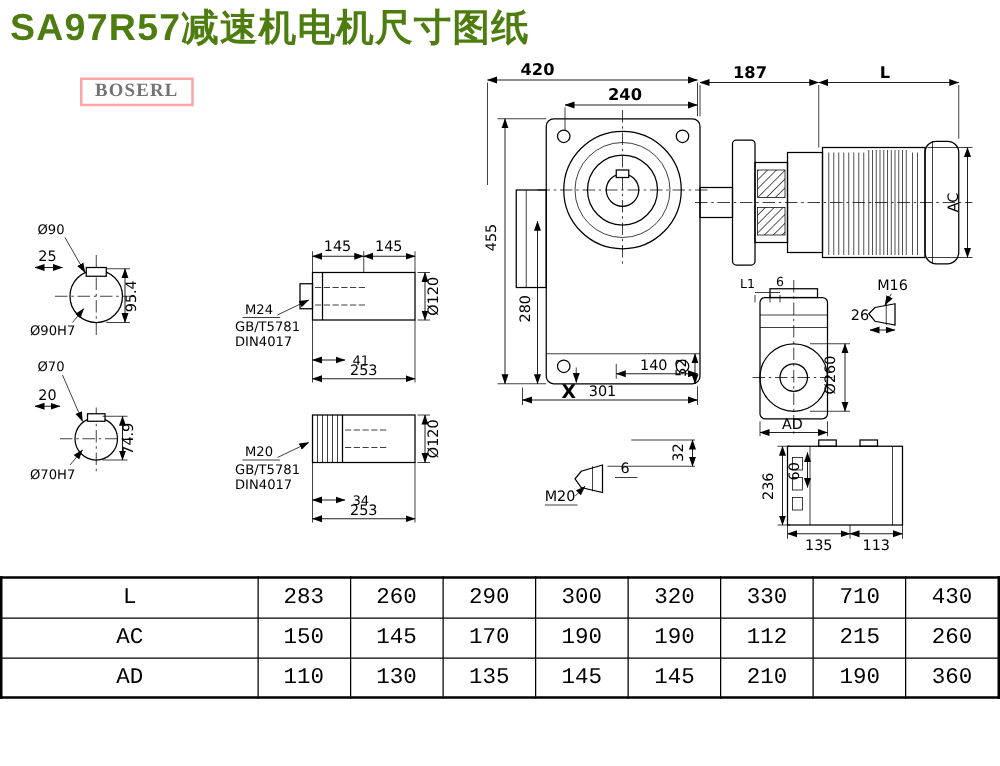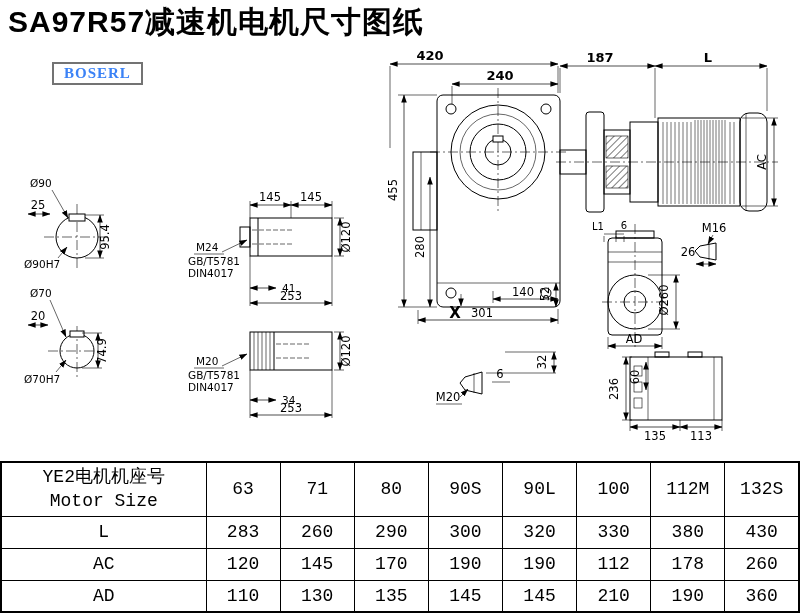--- a/index.html
+++ b/index.html
@@ -1,19 +1,19 @@
 <!DOCTYPE html>
 <html><head>
 <meta charset="utf-8">
 <style>
   *{margin:0;padding:0;box-sizing:border-box}
   html,body{width:800px;height:613px}
   body{background:#fff;position:relative;overflow:hidden;font-family:"Liberation Sans",sans-serif}
-  .title{position:absolute;left:8px;top:2px;font-size:30px;font-weight:bold;color:#000000;letter-spacing:1px}
-  .brand{position:absolute;left:52px;top:62px;border:2px solid #737373;color:#3b82f6;
+  .title{position:absolute;left:8px;top:2px;font-size:30px;font-weight:bold;color:#4d7c0f;letter-spacing:1px}
+  .brand{position:absolute;left:64px;top:62px;border:2px solid #fca5a5;color:#737373;
          font-family:"Liberation Serif",serif;font-weight:bold;font-size:15px;
          padding:1px 10px;letter-spacing:1px;background:#fff}
   svg.drawing{position:absolute;left:0;top:0}
   .ln{stroke:#000;stroke-width:1;fill:none}
   .lnf{stroke:#000;stroke-width:1;fill:#fff}
   .thin{stroke:#000;stroke-width:0.6;fill:none}
   .dash{stroke:#000;stroke-width:0.6;fill:none;stroke-dasharray:5 2}
   .cl{stroke:#000;stroke-width:0.6;fill:none;stroke-dasharray:10 3 2 3}
   .dim{stroke:#000;stroke-width:0.7;fill:none}
   .fin{stroke:#000;stroke-width:0.55;fill:none}
@@ -287,54 +287,40 @@
       <col>
       <col>
       <col>
       <col>
       <col>
       <col>
       <col>
       <col>
   </colgroup>
   <tbody>
-    <tr class="hd">
-      <th class="c0">
-        <div>YE2电机机座号</div>
-        <div>Motor Size</div>
-      </th>
-      <th>63</th>
-      <th>71</th>
-      <th>80</th>
-      <th>90S</th>
-      <th>90L</th>
-      <th>100</th>
-      <th>112M</th>
-      <th>132S</th>
-    </tr>
     <tr>
       <td class="c0">L</td>
       <td>283</td>
       <td>260</td>
       <td>290</td>
       <td>300</td>
       <td>320</td>
       <td>330</td>
-      <td>380</td>
+      <td>710</td>
       <td>430</td>
     </tr>
     <tr>
       <td class="c0">AC</td>
-      <td>120</td>
+      <td>150</td>
       <td>145</td>
       <td>170</td>
       <td>190</td>
       <td>190</td>
       <td>112</td>
-      <td>178</td>
+      <td>215</td>
       <td>260</td>
     </tr>
     <tr>
       <td class="c0">AD</td>
       <td>110</td>
       <td>130</td>
       <td>135</td>
       <td>145</td>
       <td>145</td>
       <td>210</td>

